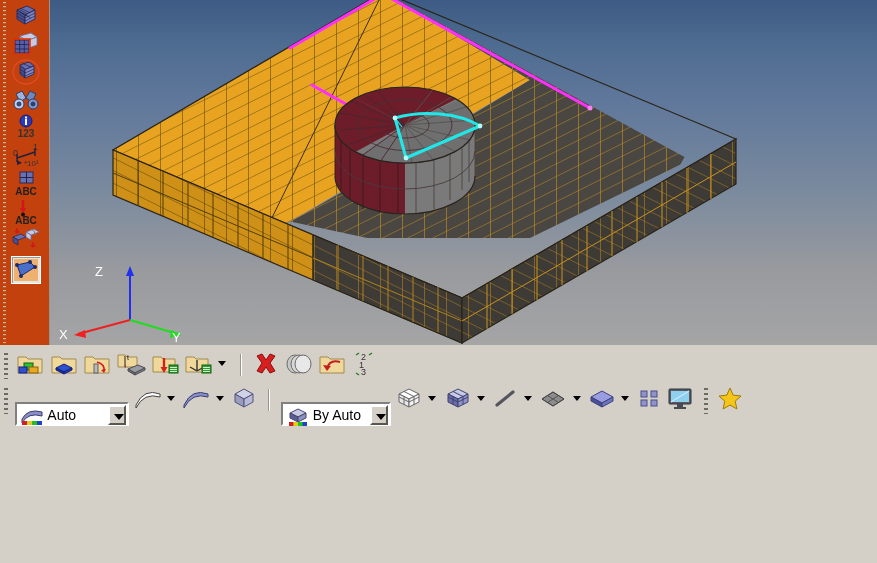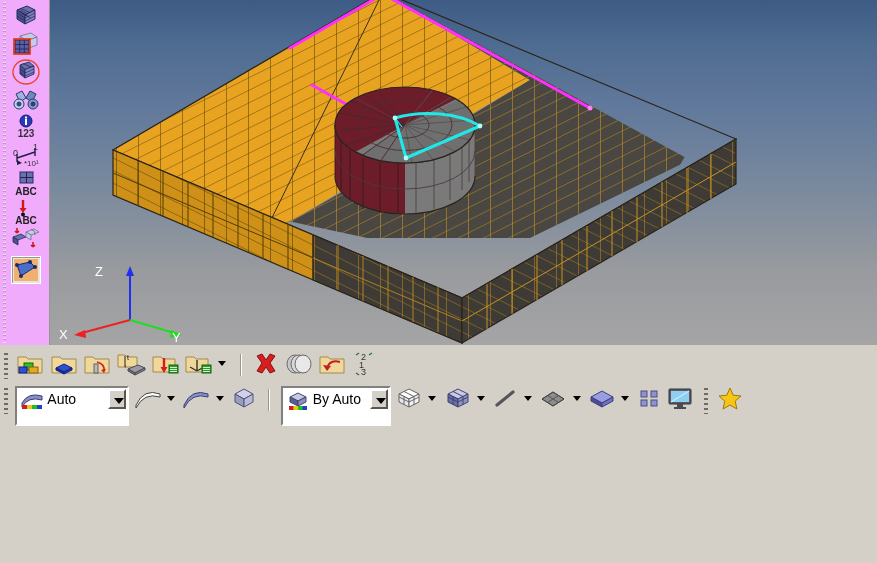--- a/index.html
+++ b/index.html
@@ -8,21 +8,21 @@
     background:#d4d0c8;
     font-family:"Liberation Sans", sans-serif;
     font-size:12px;color:#000;
     -webkit-font-smoothing:none;
   }
   #app{position:relative;width:877px;height:563px;}
 
   
   #side-toolbar{
     position:absolute;left:0;top:0;width:50px;height:345px;
-    background:#f0abfc;
+    background:#c2410c;
     border-right:1px solid #9a968e;
     box-sizing:border-box;
   }
   #side-toolbar .grip{position:absolute;left:3px;top:2px;width:3px;height:341px;
      background:repeating-linear-gradient(to bottom,#fff 0 1px,#8a867e 1px 2px,transparent 2px 4px);
      opacity:.55;}
   .sideicon{
     position:absolute;left:11px;width:30px;height:28px;
     display:flex;align-items:center;justify-content:center;
   }
@@ -52,21 +52,21 @@
     background:repeating-linear-gradient(to bottom,#6e6a62 0 2px,transparent 2px 5px);}
   .tbicon{display:inline-block;vertical-align:top;margin:1px 1px 0 1px;}
   .sep{display:inline-block;width:1px;height:22px;margin:4px 7px 0 7px;
        background:#9a968e;border-right:1px solid #fff;vertical-align:top;}
   .caret{display:inline-block;vertical-align:top;margin:11px 3px 0 1px;
     width:0;height:0;border-left:4px solid transparent;border-right:4px solid transparent;
     border-top:5px solid #000;}
 
   
   .combo{
-    display:inline-block;vertical-align:top;height:40px;margin-top:1px;
+    display:inline-block;vertical-align:top;height:24px;margin-top:17px;
     background:#fff;border:2px solid;
     border-color:#808080 #fff #fff #808080;
     box-sizing:border-box;position:relative;
   }
   .combo .lbl{position:absolute;left:30px;top:3px;font-size:14px;color:#000;white-space:nowrap;}
   .combo .ico{position:absolute;left:4px;top:3px;}
   .combo .btn{
     position:absolute;right:1px;top:1px;width:18px;height:20px;
     background:#d4d0c8;border:2px solid;
     border-color:#fff #5a5650 #5a5650 #fff;box-sizing:border-box;

